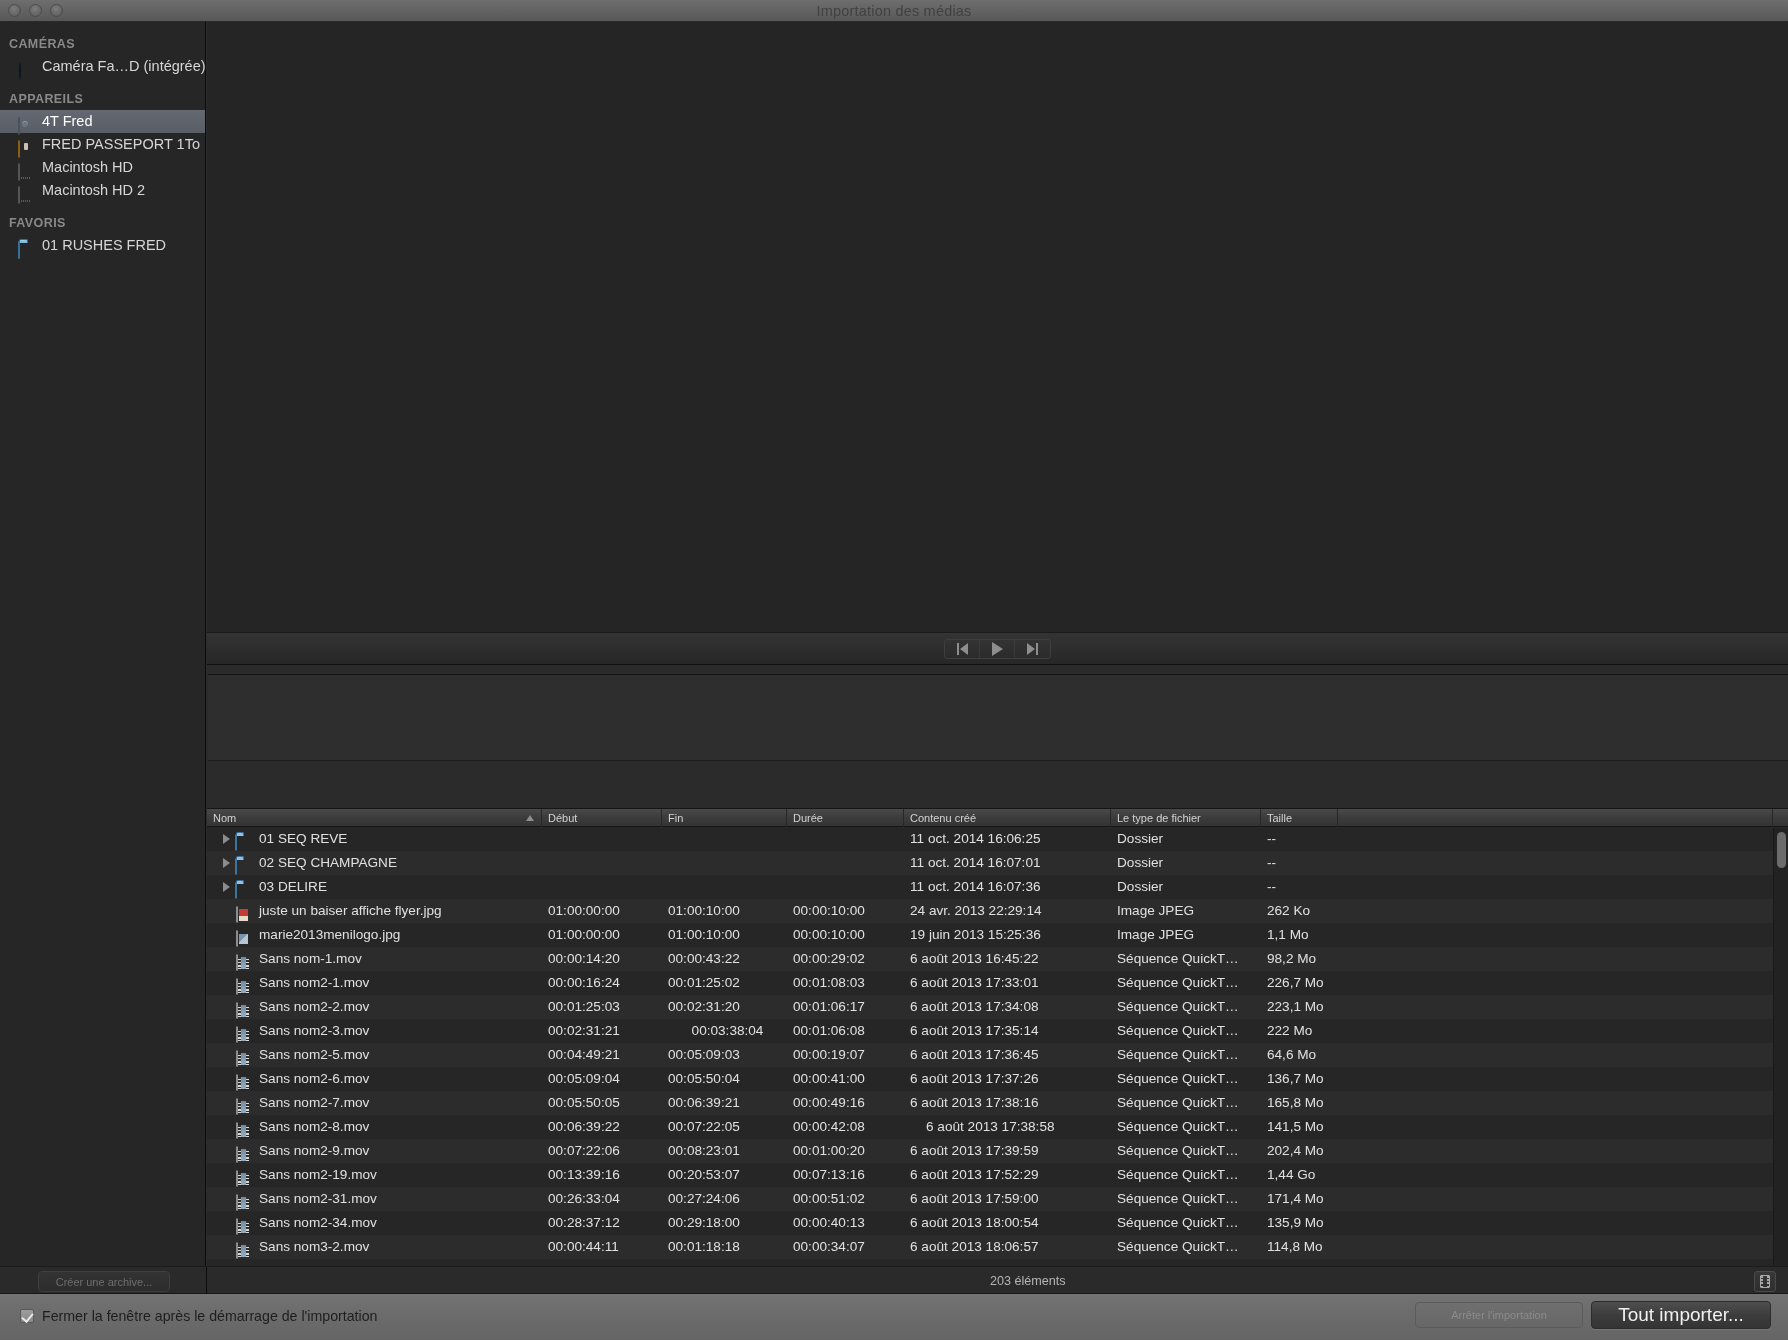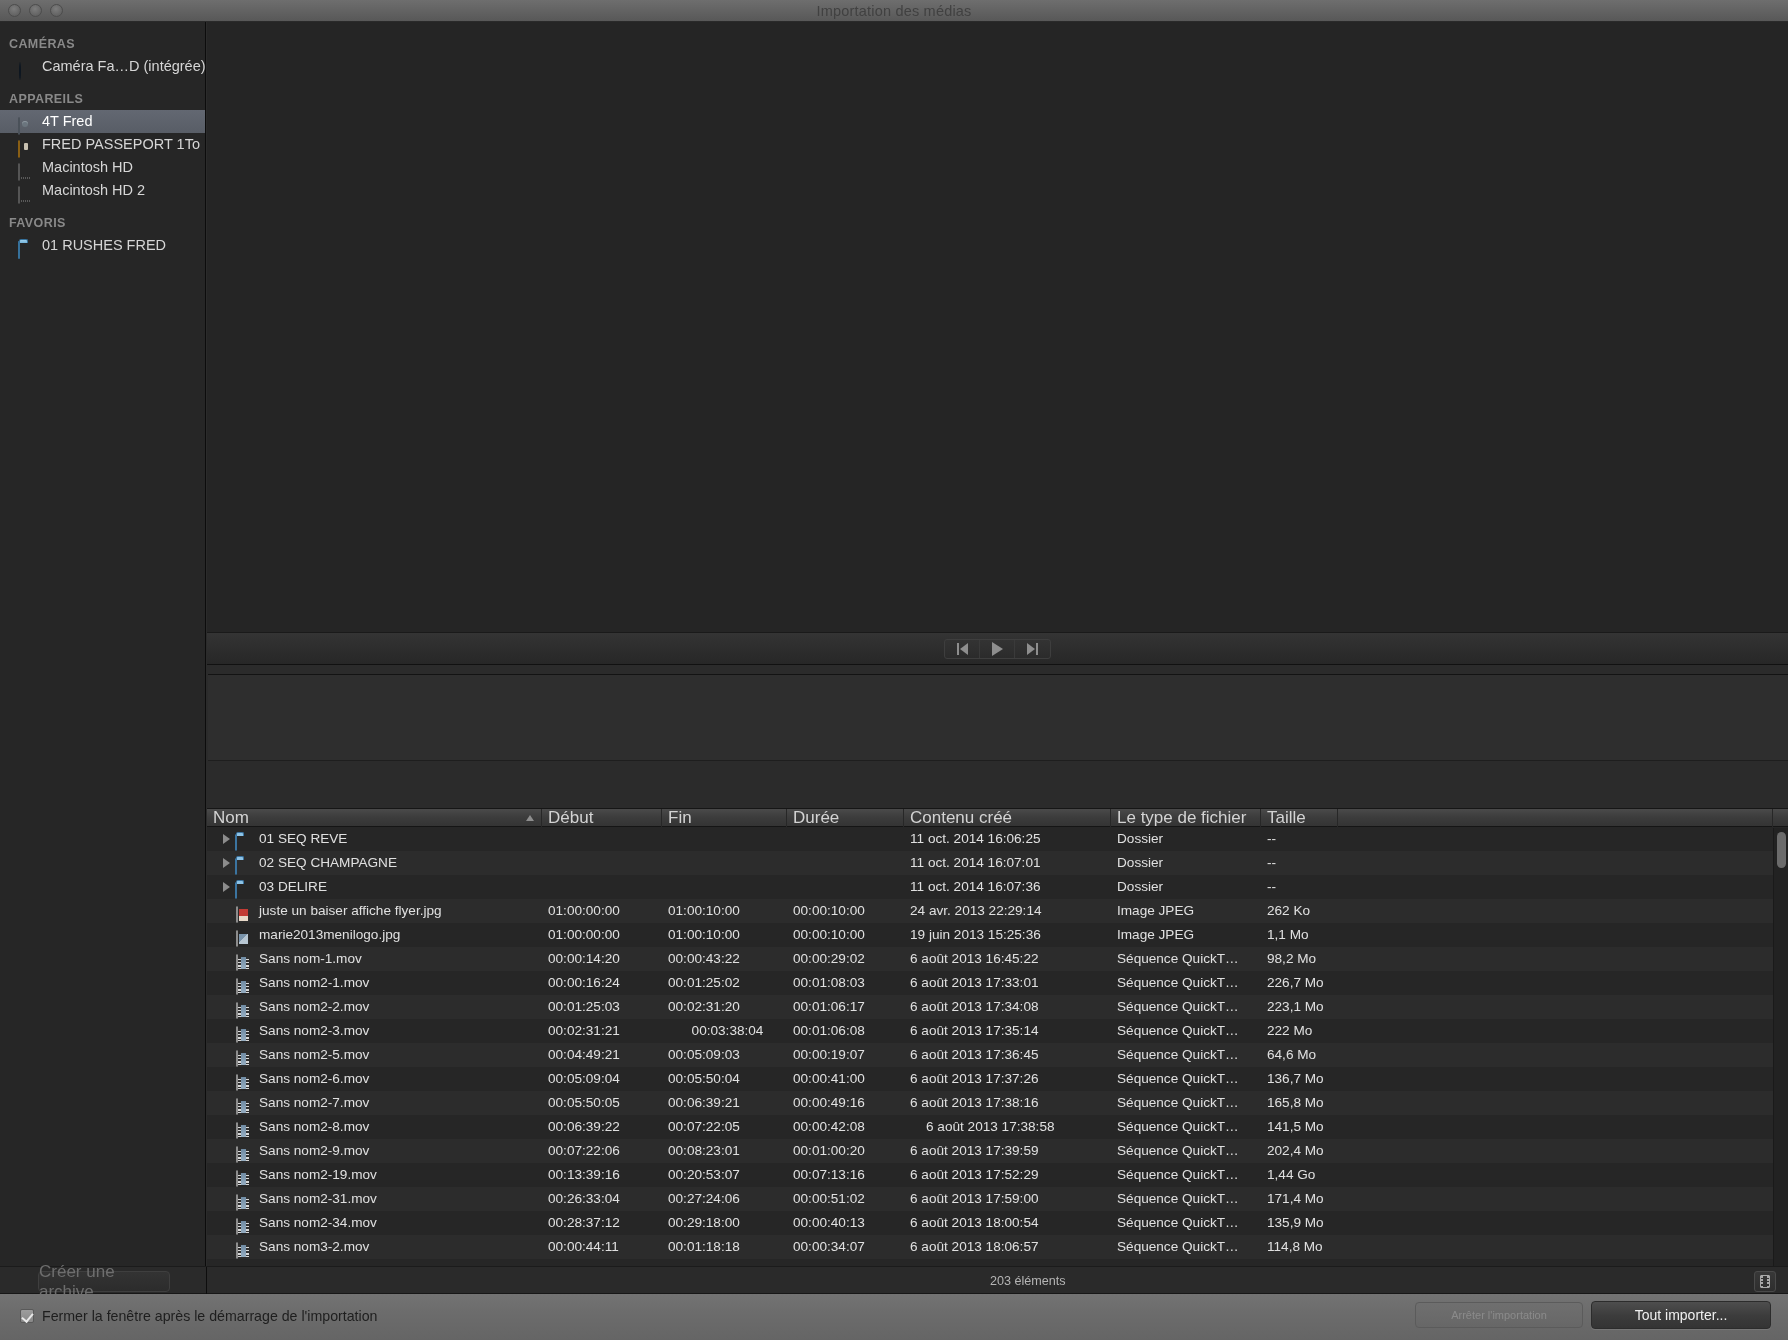--- a/index.html
+++ b/index.html
@@ -190,21 +190,21 @@
     border-top: 1px solid #161616;
     overflow: hidden;
   }
   #thead {
     position: relative; height: 18px;
     background: linear-gradient(to bottom, #4a4a4a 0%, #3c3c3c 48%, #343434 100%);
     border-bottom: 1px solid #151515;
   }
   #thead .hcell {
     position: absolute; top: 0; height: 18px; line-height: 18px;
-    font-size: 17px; color: #d3d3d3;
+    font-size: 11px; color: #d3d3d3;
     padding-left: 6px;
     border-right: 1px solid #272727;
     overflow: hidden; white-space: nowrap;
   }
   .sortarrow {
     position:absolute; width:0;height:0;
     border-bottom:6px solid #8d8d8d;border-left:4px solid transparent;border-right:4px solid transparent;
     top:6px;
   }
   #tbody { position: relative; }
@@ -286,21 +286,21 @@
   #statusstrip {
     position: absolute; left: 0; top: 1266px; width: 1788px; height: 28px;
     background: #2a2a2a;
     border-top: 1px solid #1b1b1b;
     border-bottom: 1px solid #171717;
   }
   #archivebtn {
     position: absolute; left: 38px; top: 4px; width: 132px; height: 21px;
     border: 1px solid #3f3f3f; border-radius: 4px;
     background: linear-gradient(to bottom,#333,#2c2c2c);
-    font-size: 17px; color: #6e6e6e;
+    font-size: 11px; color: #6e6e6e;
     display:flex; align-items:center; justify-content:center;
   }
   #statusstrip .leftdiv {
     position:absolute; left:206px; top:0; width:1px; height:28px; background:#0d0d0d;
   }
   #itemcount {
     position: absolute; left: 990px; top: 0; height: 28px; line-height: 28px;
     font-size: 12.6px; color: #b5b5b5;
   }
   #filmbtn {
@@ -343,21 +343,21 @@
     position:absolute; right: 205px; top: 8px; width: 168px; height: 26px;
     border: 1px solid #5b5b5b; border-radius: 4px;
     background: linear-gradient(to bottom,#6f6f6f,#676767);
     font-size: 11px; color: #8b8b8b;
     display:flex; align-items:center; justify-content:center;
   }
   #importbtn {
     position:absolute; right: 17px; top: 7px; width: 180px; height: 28px;
     border: 1px solid #2c2c2c; border-radius: 4px;
     background: linear-gradient(to bottom,#4e4e4e 0%,#3c3c3c 52%,#343434 100%);
-    font-size: 14px; color: #f0f0f0;
+    font-size: 19px; color: #f0f0f0;
     display:flex; align-items:center; justify-content:center;
     box-shadow: 0 1px 0 rgba(255,255,255,.10);
   }
 </style>
 </head>
 <body>
 
 <div id="titlebar">
   <div class="wbuttons">
     <div class="wbtn"></div>

